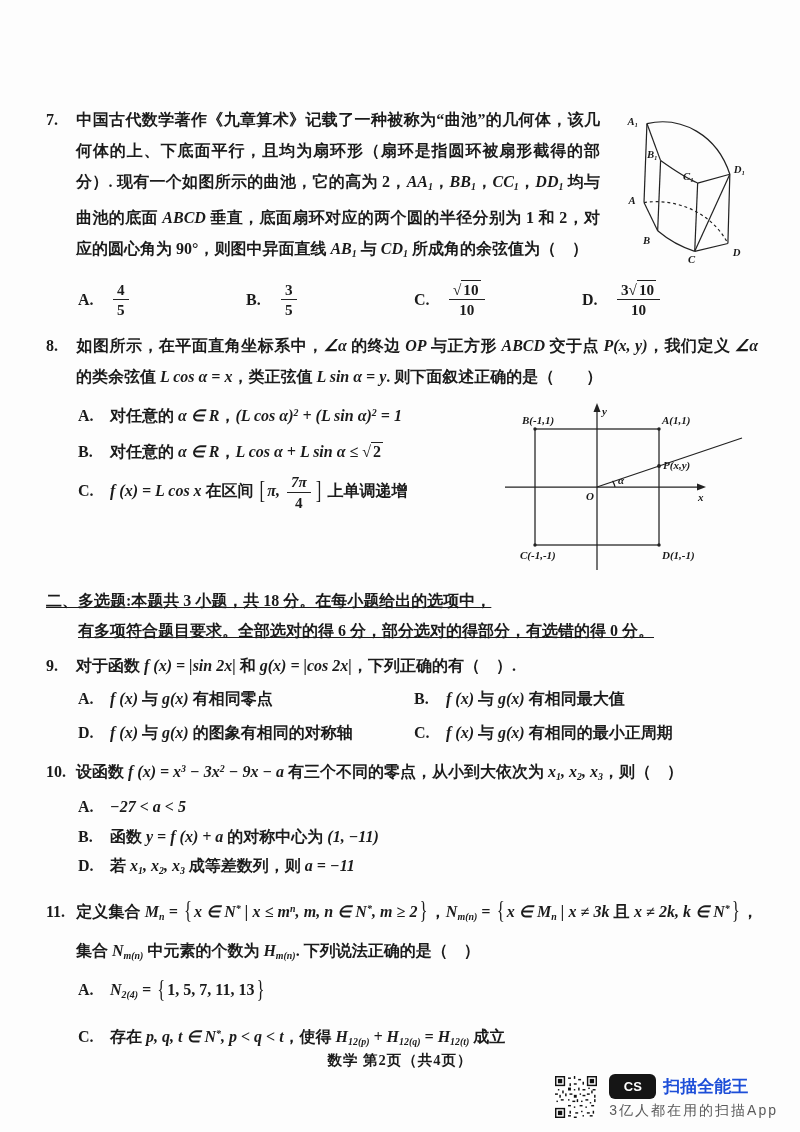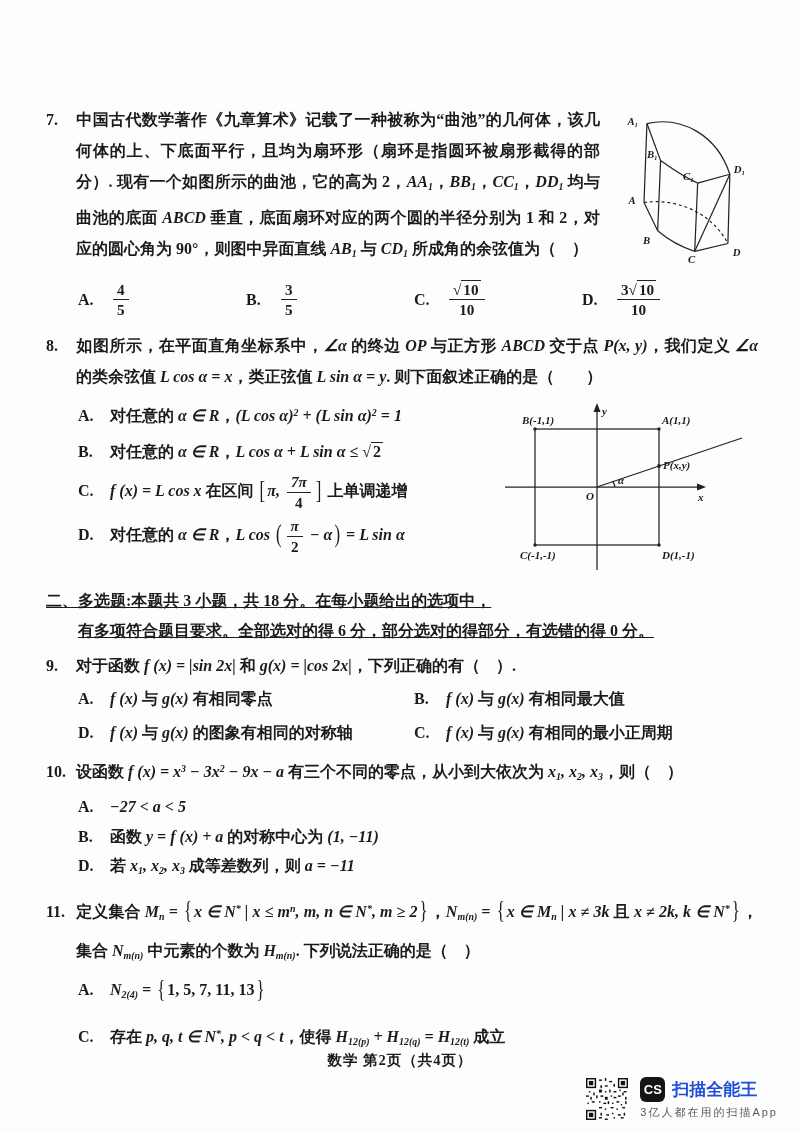--- a/index.html
+++ b/index.html
@@ -48,25 +48,25 @@
            row-gap:5px;line-height:29px;}
   .q10-opt{margin:1px 0 1px 32px;line-height:28.5px;}
   .q11-opt{margin:0 0 5px 32px;line-height:33px;}
 
   .footer{position:absolute;left:0;right:0;bottom:62px;text-align:center;
           font-size:14.5px;font-weight:700;letter-spacing:1px;}
 
   .wm{position:absolute;right:22px;bottom:12px;display:flex;align-items:center;gap:12px;}
   .wm-col{display:flex;flex-direction:column;gap:3px;}
   .wm-top{display:flex;align-items:center;gap:7px;}
-  .cs-badge{width:25px;height:25px;background:#151515;color:#fff;border-radius:6px;
+  .cs-badge{width:47px;height:25px;background:#151515;color:#fff;border-radius:6px;
             font-weight:700;font-size:13px;display:flex;align-items:center;justify-content:center;
             font-family:"Liberation Sans",sans-serif;}
   .wm-title{font-size:17px;font-weight:700;color:#1d4ed8;font-family:"Liberation Sans",sans-serif;}
-  .wm-tag{font-size:11px;color:#5a5a5a;letter-spacing:2px;font-family:"Liberation Sans",sans-serif;}
+  .wm-tag{font-size:14px;color:#5a5a5a;letter-spacing:2px;font-family:"Liberation Sans",sans-serif;}
 
   svg text{font-family:"Liberation Serif",serif;font-style:italic;font-weight:600;
            font-size:11px;fill:#1a1a1a;}
   svg .ln{stroke:#222;stroke-width:1.25;fill:none;}
   svg .dash{stroke-dasharray:3 3;}
 </style>
 </head>
 <body>
 
 <div class="page">
@@ -137,24 +137,20 @@
       <div class="stem">
         <span class="q-num">8.</span><span><span class="cn">如图所示，在平面直角坐标系中，</span><span class="m">∠α</span><span class="cn"> 的终边 </span><span class="m">OP</span><span class="cn"> 与正方形 </span><span class="m">ABCD</span><span class="cn"> 交于点 </span><span class="m">P(x, y)</span><span class="cn">，我们定义 </span><span class="m">∠α</span><span class="cn"> 的类余弦值 </span><span class="m">L cos α = x</span><span class="cn">，类正弦值 </span><span class="m">L sin α = y</span><span class="cn">. 则下面叙述正确的是（　　）</span></span>
       </div>
       <div class="q8-body">
         <div class="q8-opt"><span class="opt-label">A.</span><span><span class="cn">对任意的 </span><span class="m">α ∈ R</span><span class="cn">，</span><span class="m">(L cos α)</span><sup>2</sup><span class="m"> + (L sin α)</span><sup>2</sup><span class="m"> = 1</span></span></div>
         <div class="q8-opt"><span class="opt-label">B.</span><span><span class="cn">对任意的 </span><span class="m">α ∈ R</span><span class="cn">，</span><span class="m">L cos α + L sin α ≤ </span><span class="sqrt"><span class="rsign">√</span><span class="rad u">2</span></span></span></div>
         <div class="q8-opt"><span class="opt-label">C.</span><span><span class="m">f (x) = L cos x</span><span class="cn"> 在区间 </span><span class="big">[</span><span class="m">π, </span><span class="frac">
                 <span class="num"><span class="m">7π</span></span>
                 <span class="den"><span class="u">4</span></span>
               </span><span class="big">]</span><span class="cn"> 上单调递增</span></span></div>
-        <div class="q8-opt"><span class="opt-label">D.</span><span><span class="cn">对任意的 </span><span class="m">α ∈ R</span><span class="cn">，</span><span class="m">L cos </span><span class="big">(</span><span class="frac">
-                <span class="num"><span class="m">π</span></span>
-                <span class="den"><span class="u">2</span></span>
-              </span><span class="m"> − α</span><span class="big">)</span><span class="m"> = L sin α</span></span></div>
         <div class="fig8">
           <svg width="248" height="174" viewBox="0 0 248 174">
             <path class="ln" d="M3,85 L199,85"></path>
             <polygon points="204,85 195,81.5 195,88.5" fill="#222"></polygon>
             <path class="ln" d="M95,6 L95,168"></path>
             <polygon points="95,1 91.5,10 98.5,10" fill="#222"></polygon>
             <rect x="33" y="27" width="124" height="116" class="ln"></rect>
             <path class="ln" d="M95,85 L240,36"></path>
             <path class="ln" d="M113,85 A18,18 0 0 0 110.5,78.8" stroke-width="1"></path>
             <circle cx="33" cy="27" r="1.7" fill="#222"></circle>

